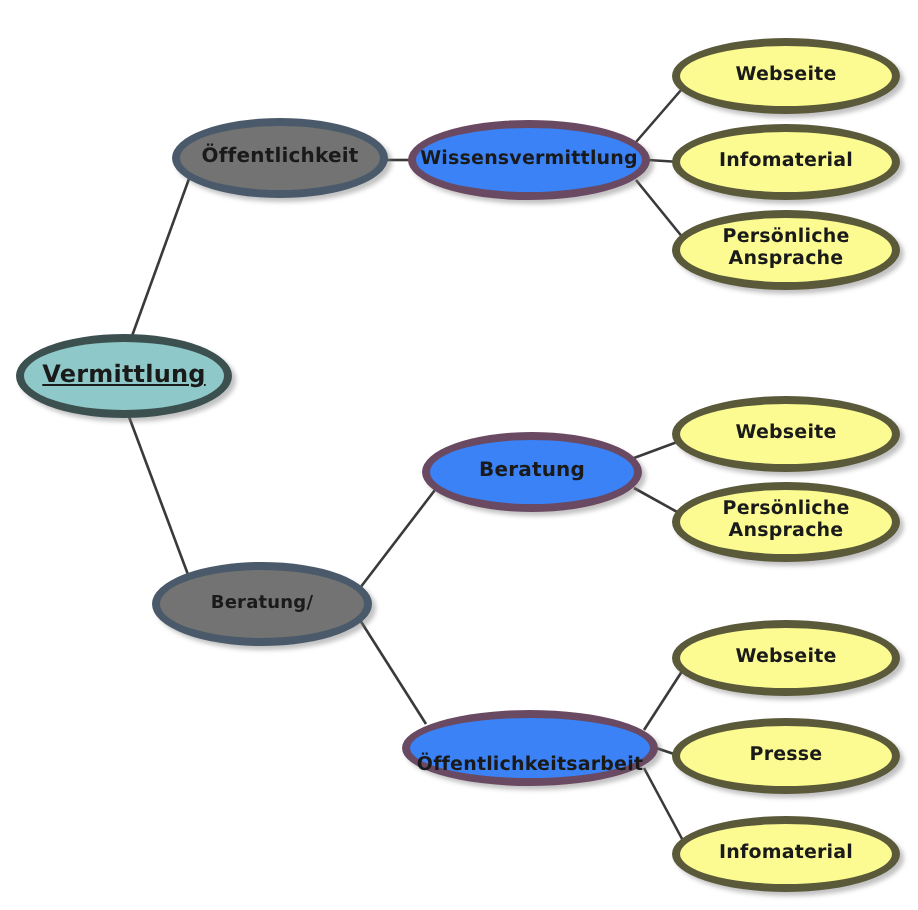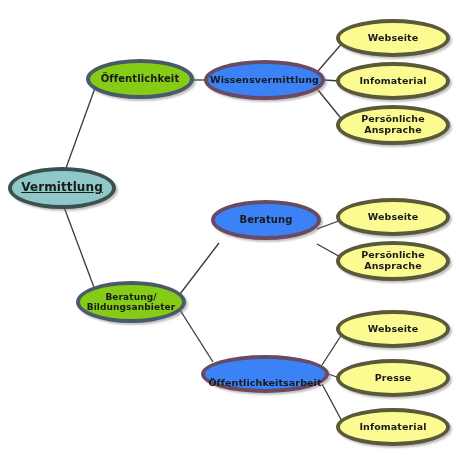--- a/index.html
+++ b/index.html
@@ -19,21 +19,21 @@
     border:4px solid #7f1d1d;
     box-sizing:border-box;
     font-weight:bold;
     color:#1a1a1a;
     line-height:1.12;
     letter-spacing:.1px;
     box-shadow:2px 2px 2px rgba(120,120,120,.45);
   }
   .node span{display:block;padding:0 3px;}
   .n-root{background:#8fc8c8;border-color:#3d5050;text-decoration:underline;}
-  .n-cyan{background:#84cc16;border-color:#4a5a6a;}
+  .n-cyan{background:#737373;border-color:#4a5a6a;text-align:right;}
   .n-pink{background:#3b82f6;border-color:#6a4a63;}
   .n-yellow{background:#fbfb92;border-color:#5a5a3a;}
 </style>
 </head>
 <body>
 
 <div id="canvas">
   <svg id="edges" viewBox="0 0 459 455" xmlns="http://www.w3.org/2000/svg">
       <line x1="66" y1="168" x2="95" y2="88" stroke="#3a3a3a" stroke-width="1.3"></line>
       <line x1="64" y1="207" x2="95" y2="290" stroke="#3a3a3a" stroke-width="1.3"></line>
@@ -56,29 +56,28 @@
         </div>
       </div>
       <div class="node n-cyan" style="left: 86px; top: 59px; width: 108px; height: 40px; font-size: 10px;">
         <div>
           <span>Öffentlichkeit</span>
         </div>
       </div>
       <div class="node n-cyan" style="left: 76px; top: 281px; width: 110px; height: 42px; font-size: 9px;">
         <div>
           <span>Beratung/</span>
-          <span>Bildungsanbieter</span>
         </div>
       </div>
       <div class="node n-pink" style="left: 204px; top: 60px; width: 121px; height: 40px; font-size: 9.5px;">
         <div>
           <span>Wissensvermittlung</span>
         </div>
       </div>
-      <div class="node n-pink" style="left: 211px; top: 200px; width: 110px; height: 40px; font-size: 10px; align-items: center;">
+      <div class="node n-pink" style="left: 211px; top: 216px; width: 110px; height: 40px; font-size: 10px; align-items: center;">
         <div>
           <span>Beratung</span>
         </div>
       </div>
       <div class="node n-pink" style="left: 201px; top: 355px; width: 128px; height: 38px; font-size: 9.5px; align-items: flex-end;">
         <div>
           <span>Öffentlichkeitsarbeit</span>
         </div>
       </div>
       <div class="node n-yellow" style="left: 336px; top: 19px; width: 114px; height: 38px; font-size: 9.5px;">

